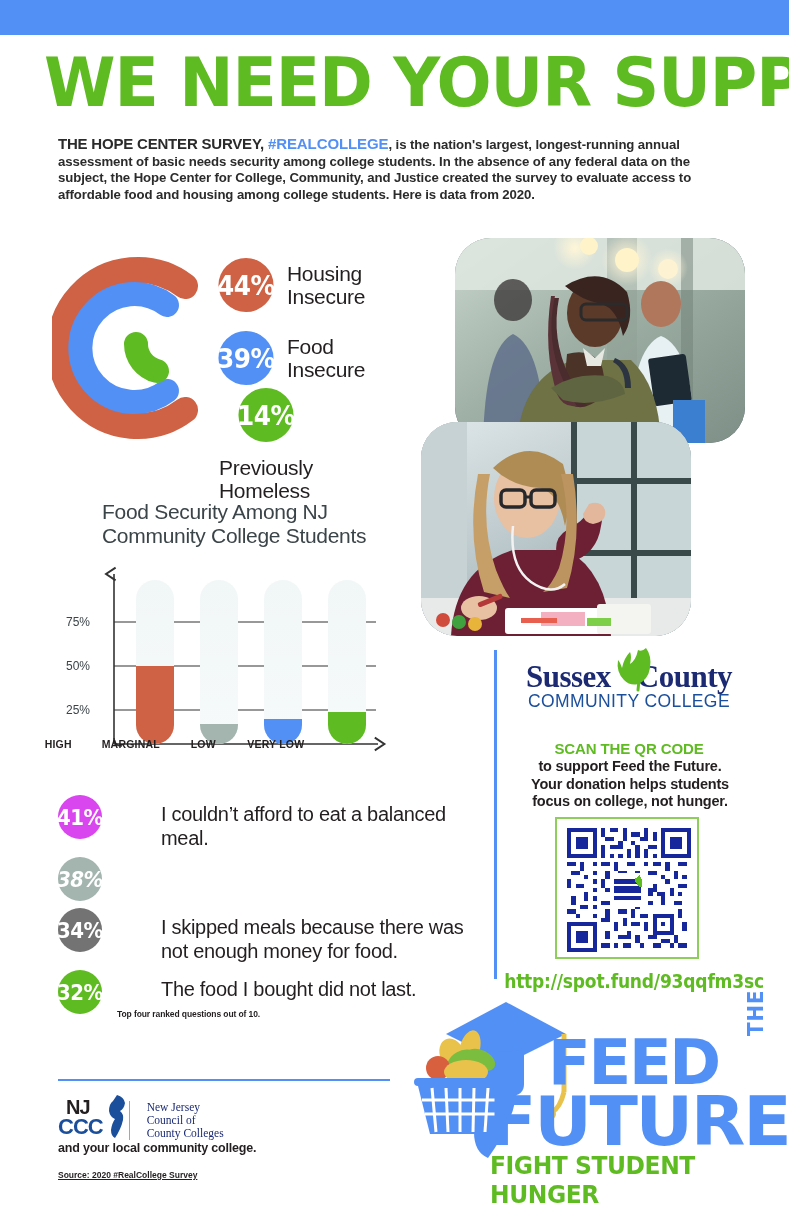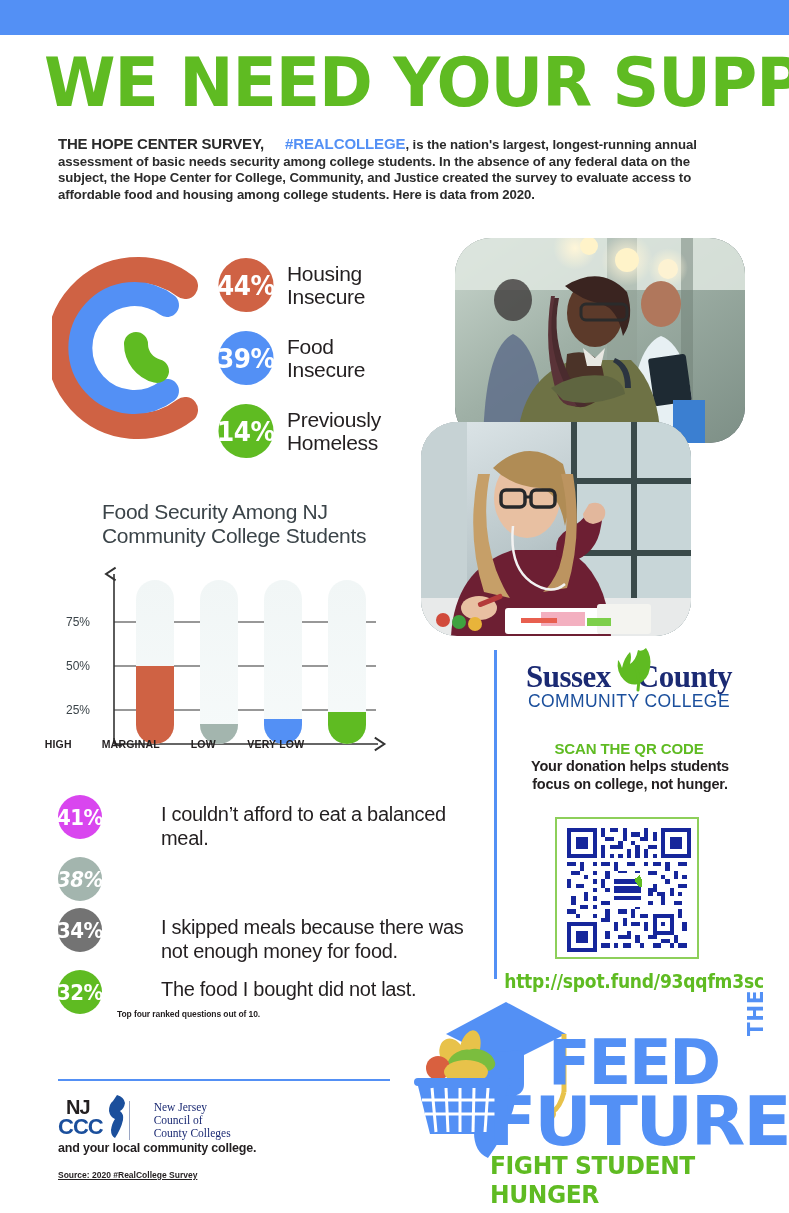--- a/index.html
+++ b/index.html
@@ -46,21 +46,21 @@
     left: 58px;
     top: 136px;
     width: 672px;
     font-size: 13.2px;
     line-height: 16.6px;
     font-weight: 700;
     color: #2b2b2b;
     letter-spacing: -0.1px;
   }
   .intro .lead { font-size: 15px; letter-spacing: -0.2px; }
-  .intro .hash { color: #5390f5; font-size: 15px; margin-left: 17px; }
+  .intro .hash { color: #5390f5; font-size: 15px; }
 
   
   .donut {
     position: absolute;
     left: 52px;
     top: 248px;
     width: 170px;
     height: 200px;
   }
 
@@ -274,21 +274,21 @@
     letter-spacing: -1px;
   }
   .njccc-nj { font-size: 20px; color: #231f20; margin-left: 8px; }
   .njccc-ccc { font-size: 22px; color: #1b4f9c; }
   .njccc-words {
     font-family: "Liberation Serif", serif;
     font-size: 11.5px;
     line-height: 13px;
     color: #1b2a73;
     border-left: 1px solid #9aa6c4;
-    padding-left: 24px;
+    padding-left: 17px;
     margin-top: 8px;
   }
   .partner {
     position: absolute;
     left: 58px; top: 1141px;
     width: 360px;
     font-size: 12.5px;
     line-height: 15px;
     font-weight: 700;
     color: #231f20;
@@ -383,21 +383,21 @@
 </div>
 
 <div class="stat-row" style="left:219px; top:331px;">
   <div class="stat-circle" style="background:#5390f5;">39%</div>
   <div class="stat-label">
     <div>Food</div>
     <div>Insecure</div>
   </div>
 </div>
 
-<div class="stat-row" style="left:219px; top:404px;">
+<div class="stat-row" style="left:219px; top:388px;flex-direction:column;">
   <div class="stat-circle" style="background:#5fbb22;">14%</div>
   <div class="stat-label">
     <div>Previously</div>
     <div>Homeless</div>
   </div>
 </div>
 
 <div class="photo" style="left:455px; top:238px; width:290px; height:205px;">
   <svg width="290" height="205" viewBox="0 0 290 205">
     <defs>
@@ -570,20 +570,21 @@
     <svg width="40" height="44" viewBox="0 0 40 44" style="position:absolute;left:112px;top:-12px;">
       <path d="M22 2 q-2 10 -8 14 q2 -8 0 -12 q-6 6 -8 16 q-2 -6 -4 -8 q-2 12 6 20 q6 6 14 4 q10 -4 12 -16 q2 -12 -4 -20 q-4 4 -8 2 Z" fill="#5fbb22"></path>
       <path d="M20 20 q4 10 2 22" fill="none" stroke="#5fbb22" stroke-width="3" stroke-linecap="round"></path>
     </svg>
   </div>
   <div class="scc-bot">COMMUNITY  COLLEGE</div>
 </div>
 
 <div class="scan-head">SCAN THE QR CODE</div>
 <div class="scan-body">
+  <div>to support Feed the Future.</div>
   <div>Your donation helps students</div>
   <div>focus on college, not hunger.</div>
 </div>
 
 <div class="qr-box">
   <svg width="126" height="124" viewBox="0 0 29 29" shape-rendering="crispEdges">
     <rect width="29" height="29" fill="#ffffff"></rect>
     <g fill="#16269b">
 
       <rect x="0" y="0" width="7" height="1"></rect>

